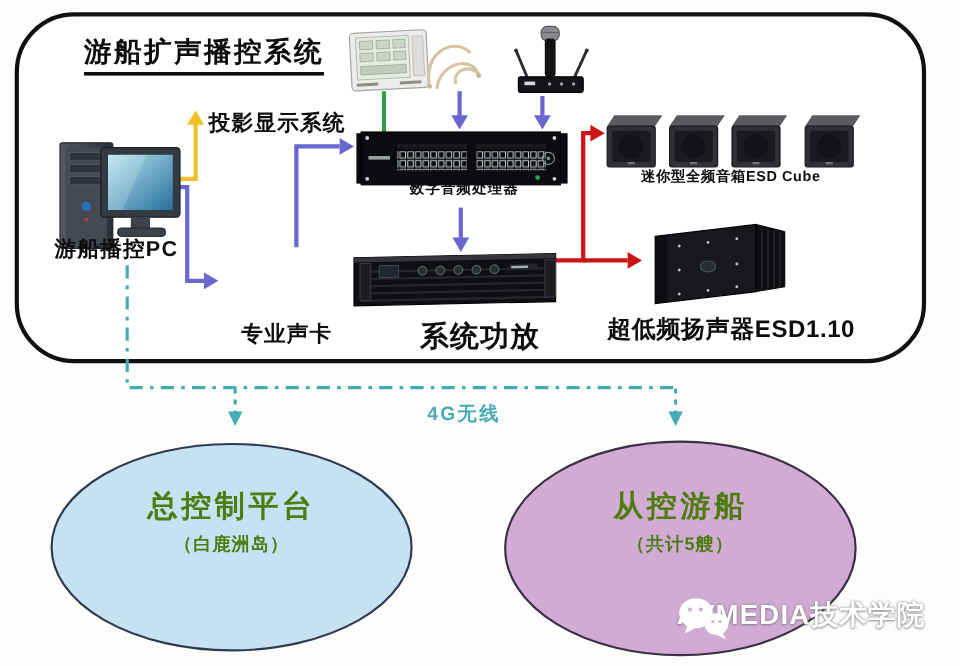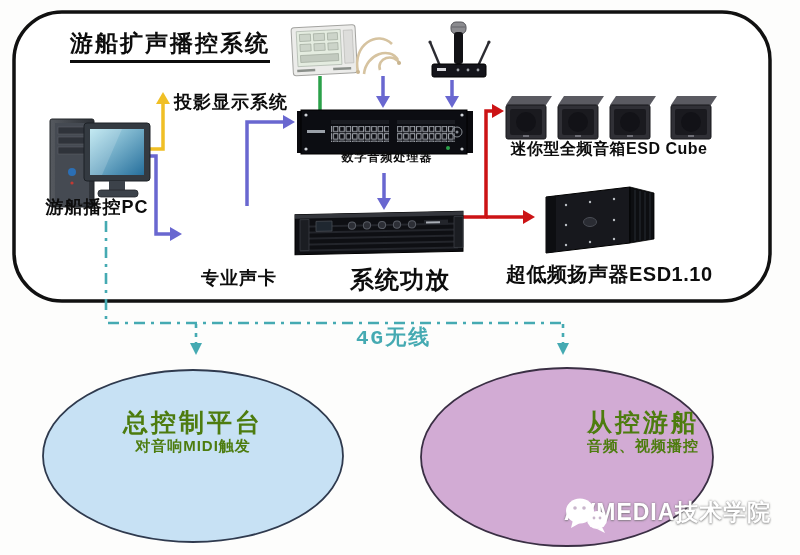--- a/index.html
+++ b/index.html
@@ -11,31 +11,31 @@
   svg{position:absolute;left:0;top:0;}
   .lbl{
     position:absolute;color:#0d0d0d;font-weight:bold;white-space:nowrap;
     letter-spacing:1px;
   }
   .lbl.center{text-align:center;}
   #title{left:54px;top:28px;font-size:23px;letter-spacing:2px;margin-left:16px;}
   #title span{border-bottom:3px solid #0d0d0d;padding-bottom:4px;}
   #lbl-projection{left:174px;top:90px;font-size:18px;text-align:right;}
   #lbl-processor{left:302px;top:149px;width:170px;font-size:12px;}
-  #lbl-cubes{left:498px;top:139px;width:222px;font-size:16px;letter-spacing:0.5px;}
+  #lbl-cubes{left:498px;top:139px;width:222px;font-size:12px;letter-spacing:0.5px;}
   #lbl-pc{left:33px;top:195px;width:128px;font-size:18px;}
   #lbl-soundcard{left:183px;top:266px;width:112px;font-size:18px;}
   #lbl-amp{left:330px;top:264px;width:140px;font-size:24px;}
   #lbl-subwoofer{left:506px;top:261px;width:200px;font-size:20px;letter-spacing:0.5px;}
-  #lbl-4g{left:356px;top:323px;font-size:21px;font-weight:bold;color:#45aab2;letter-spacing:2px;font-family:Liberation Mono, monospace;}
+  #lbl-4g{left:356px;top:335px;font-size:16px;font-weight:bold;color:#45aab2;letter-spacing:2px;}
   .node-text{
     position:absolute;width:264px;text-align:center;color:#4d7c0f;font-weight:bold;
   }
   #master-text{left:61px;top:407px;}
-  #slave-text{left:435px;top:407px;text-align:right;}
+  #slave-text{left:435px;top:407px;}
   .node-title{font-size:25px;letter-spacing:3px;line-height:30px;}
   .node-sub{font-size:15px;line-height:18px;letter-spacing:1px;}
   .node-sub.first{margin-top:8px;}
   #watermark{
     position:absolute;left:564px;top:497px;display:flex;align-items:center;gap:4px;
   }
   #watermark .wm-text{
     color:#ffffff;font-size:23px;font-weight:bold;letter-spacing:1px;
     text-shadow:0 0 2px rgba(110,110,110,0.85),0 1px 2px rgba(110,110,110,0.6);
   }
@@ -262,26 +262,26 @@
 <div id="lbl-processor" class="lbl center">数字音频处理器</div>
 <div id="lbl-cubes" class="lbl center">迷你型全频音箱ESD Cube</div>
 <div id="lbl-pc" class="lbl center">游船播控PC</div>
 <div id="lbl-soundcard" class="lbl center">专业声卡</div>
 <div id="lbl-amp" class="lbl center">系统功放</div>
 <div id="lbl-subwoofer" class="lbl center">超低频扬声器ESD1.10</div>
 <div id="lbl-4g" class="lbl">4G无线</div>
 
 <div id="master-text" class="node-text">
   <div class="node-title">总控制平台</div>
-  <div class="node-sub">对音响MIDI触发</div>
+  <div class="node-sub first">（白鹿洲岛）</div>
 </div>
 
 <div id="slave-text" class="node-text">
   <div class="node-title">从控游船</div>
-  <div class="node-sub">音频、视频播控</div>
+  <div class="node-sub first">（共计5艘）</div>
 </div>
 
 <div id="watermark">
   <svg width="44" height="38" viewBox="0 0 44 38">
     <ellipse cx="16" cy="14" rx="14" ry="12.5" fill="#ffffff"></ellipse>
     <path d="M9,23 L7,31 L16,26 Z" fill="#ffffff"></path>
     <circle cx="11" cy="11" r="1.8" fill="#c9b6cc"></circle>
     <circle cx="20" cy="11" r="1.8" fill="#c9b6cc"></circle>
     <ellipse cx="33" cy="23" rx="10" ry="9" fill="#ffffff"></ellipse>
     <path d="M38,30 L41,36 L33,32 Z" fill="#ffffff"></path>

